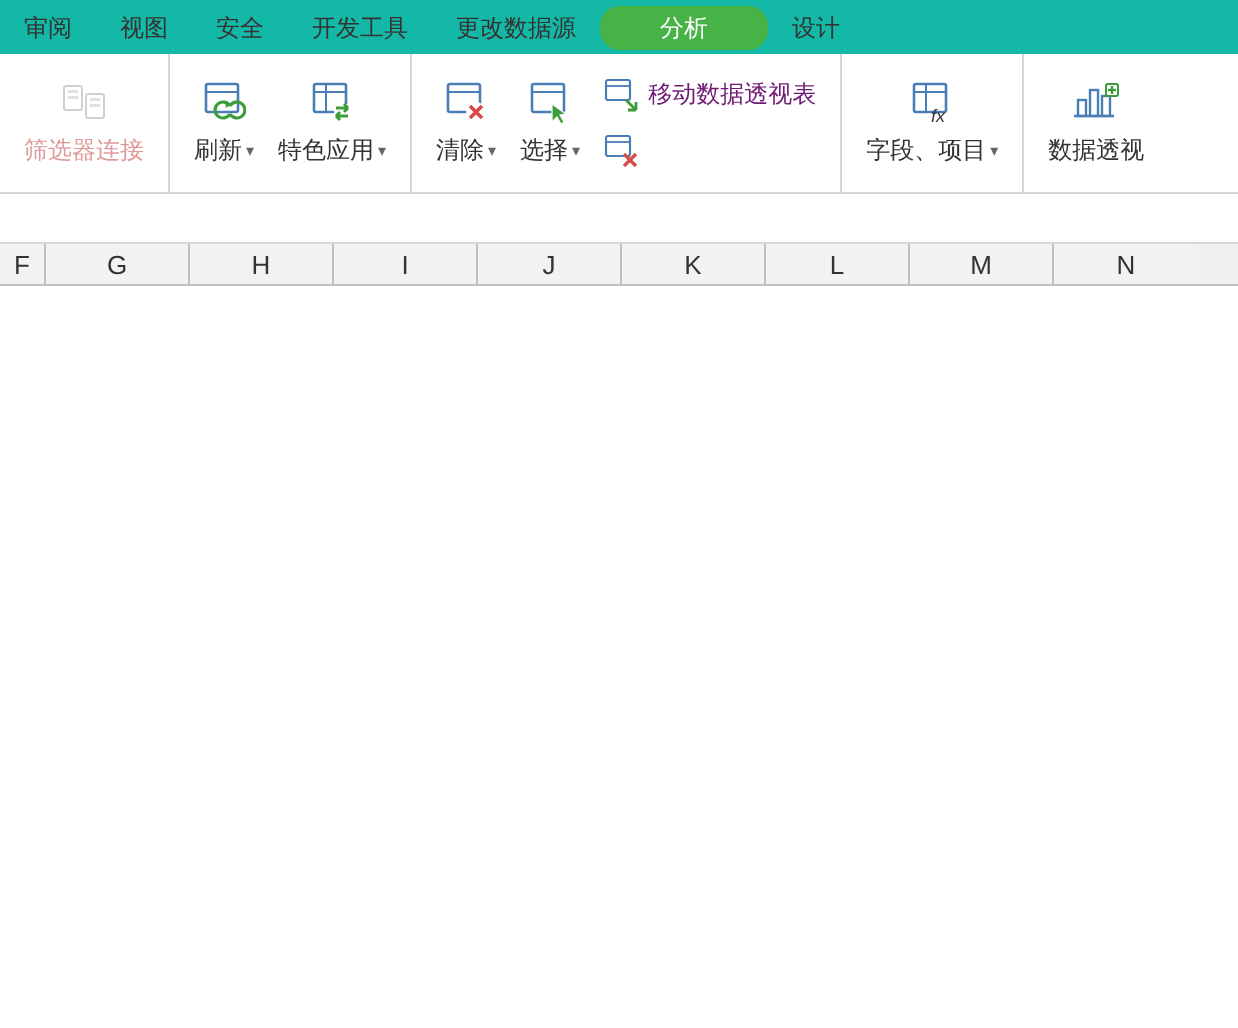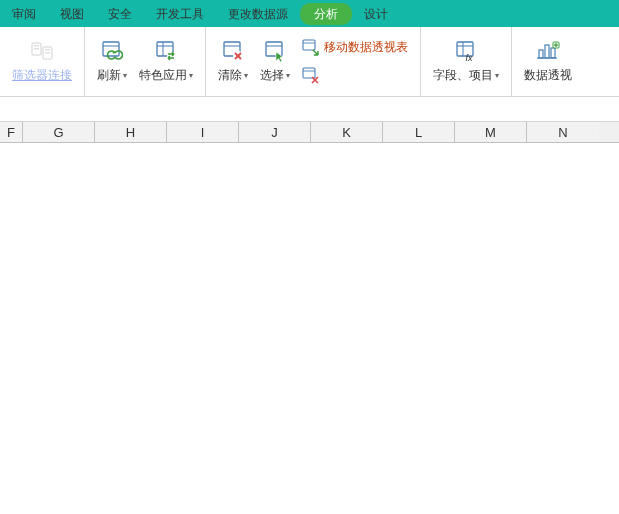--- a/index.html
+++ b/index.html
@@ -27,21 +27,21 @@
       padding: 4px 12px;
       color: #333;
       cursor: pointer;
       font-size: 12px;
       line-height: 18px;
     }
     .tab.active {
       background: #47b347;
       color: #fff;
       border-radius: 10px;
-      padding: 2px 14px;
+      padding: 2px 30px;
     }
     
     
     .ribbon {
       display: flex;
       height: 70px;
       background: #fff;
       border-bottom: 1px solid #d6d6d6;
     }
     .ribbon-group {
@@ -75,43 +75,42 @@
     }
     .ribbon-btn .label {
       font-size: 12px;
       color: #333;
       white-space: nowrap;
       display: flex;
       align-items: center;
       gap: 1px;
     }
     .ribbon-btn.disabled .label {
-      color: #1d4ed8;
-      text-decoration: underline;
+      color: #b91c1c;
     }
     .dropdown-arrow {
       font-size: 8px;
       color: #666;
       margin-left: 1px;
     }
     
     .ribbon-small-btns {
       display: flex;
       flex-direction: column;
       justify-content: center;
       gap: 6px;
       padding: 0 4px;
     }
     .small-btn {
       display: flex;
       align-items: center;
       gap: 4px;
       cursor: pointer;
       font-size: 12px;
-      color: #c2410c;
+      color: #701a75;
       padding: 2px 2px;
       white-space: nowrap;
     }
     .small-icon {
       width: 18px;
       height: 18px;
       display: flex;
       align-items: center;
       justify-content: center;
     }

